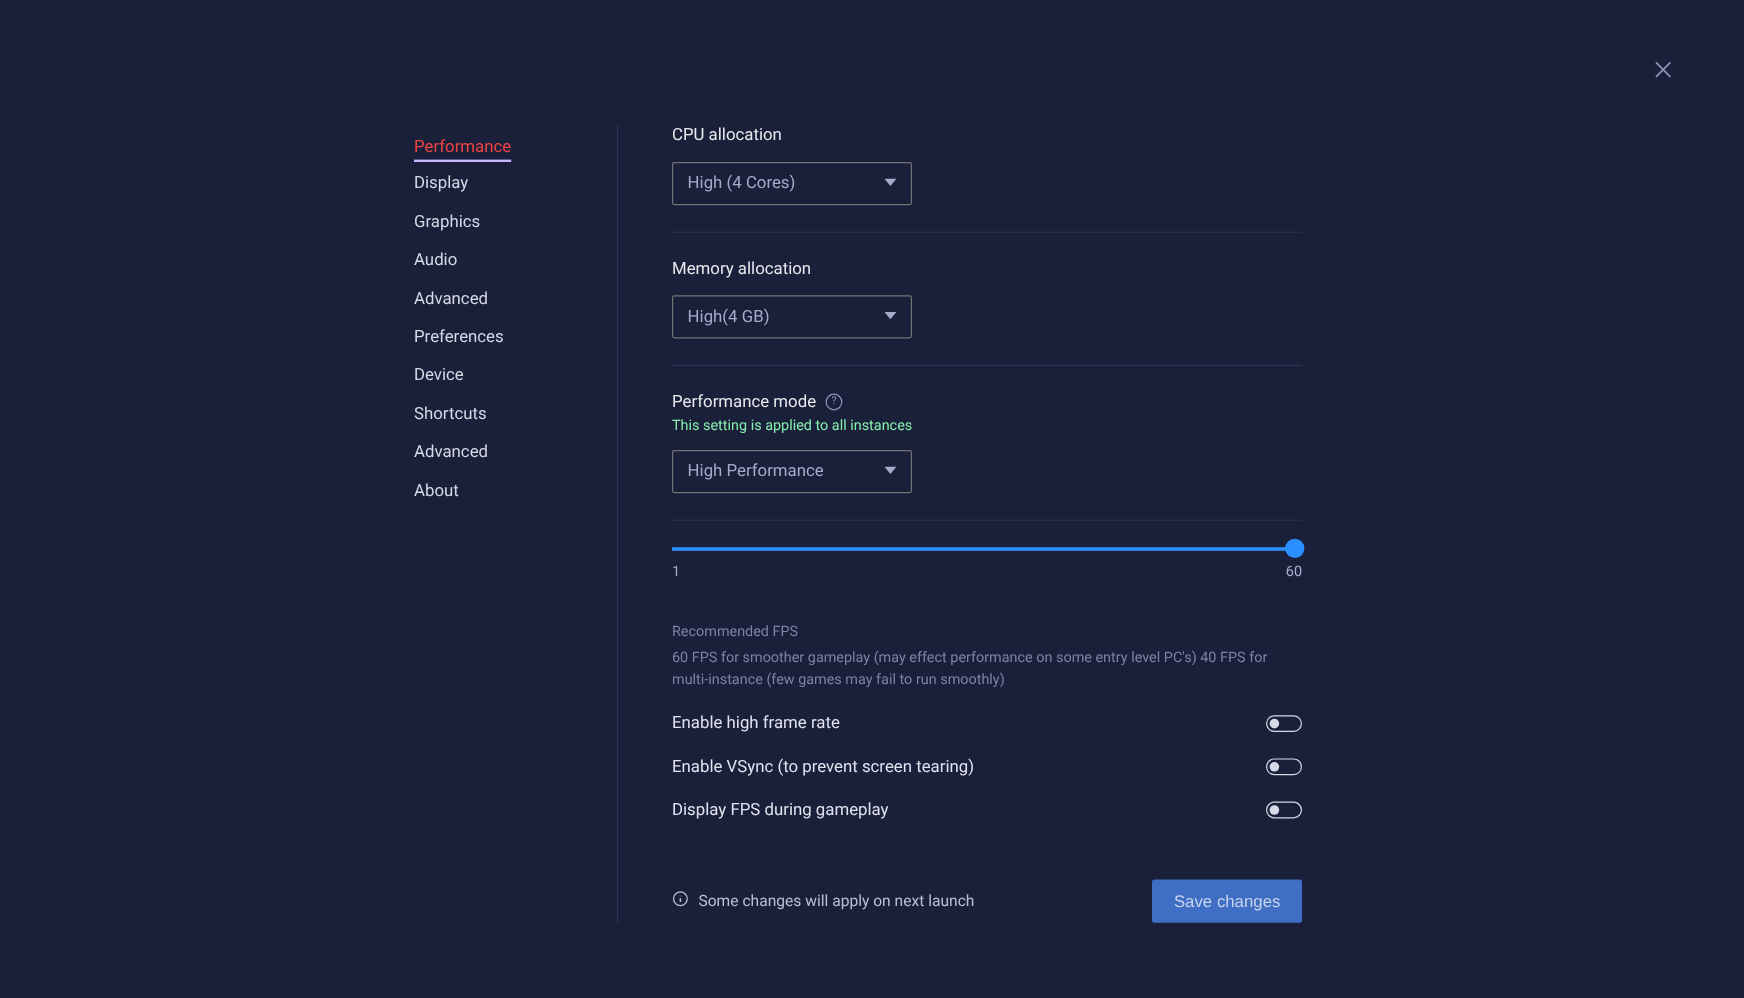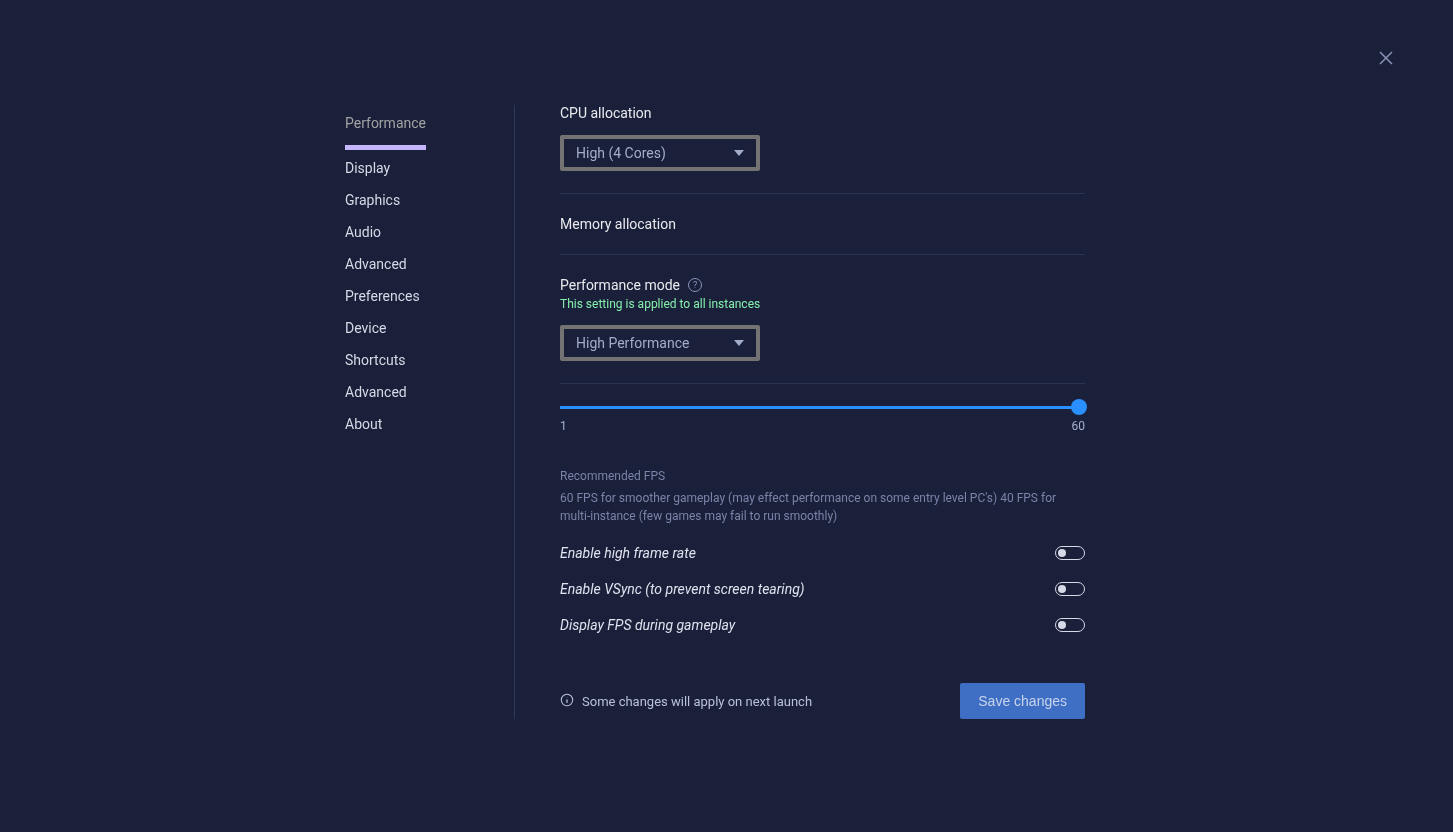--- a/index.html
+++ b/index.html
@@ -41,24 +41,24 @@
   }
   .sidebar-item {
     display: block;
     color: #d6d9e6;
     font-size: 14px;
     cursor: pointer;
     padding: 6px 0;
     margin-bottom: 4px;
   }
   .sidebar-item.active {
-    color: #a3a3a3;
-    border-bottom: 5px solid #c4b5fd;
+    color: #ef4444;
+    border-bottom: 2px solid #c4b5fd;
     display: inline-block;
-    padding-bottom: 14px;
+    padding-bottom: 2px;
   }
   .content {
     padding-left: 45px;
     width: 570px;
   }
   .section-title {
     color: #e8eaed;
     font-size: 14px;
     margin-bottom: 14px;
     display: flex;
@@ -67,21 +67,21 @@
   }
   .subtext {
     color: #86efac;
     font-size: 12px;
     margin-top: -10px;
     margin-bottom: 14px;
   }
   .select-box {
     width: 200px;
     height: 36px;
-    border: 4px solid #737373;
+    border: 1px solid #737373;
     background: transparent;
     color: #a3adc9;
     display: flex;
     align-items: center;
     justify-content: space-between;
     padding: 0 12px;
     cursor: pointer;
     font-size: 14px;
     border-radius: 2px;
   }
@@ -128,21 +128,20 @@
   .helper-text {
     color: #7a84a8;
     font-size: 12px;
     line-height: 1.5;
   }
   .toggle-row {
     display: flex;
     justify-content: space-between;
     align-items: center;
     margin-top: 20px;
-    font-style: italic;
   }
   .toggle-row:first-of-type { margin-top: 22px; }
   .toggle-label {
     color: #e0e3ef;
     font-size: 14px;
   }
   .toggle {
     width: 30px;
     height: 14px;
     border: 1.5px solid #d6d9e6;
@@ -236,20 +235,26 @@
         <div class="select-box">
           <span>High (4 Cores)</span>
           <span><svg viewBox="0 0 10 10">
                 <polygon points="0,2 10,2 5,8"></polygon>
               </svg></span>
         </div>
 
         <hr class="divider">
 
         <div class="section-title">Memory allocation</div>
+        <div class="select-box">
+          <span>High(4 GB)</span>
+          <span><svg viewBox="0 0 10 10">
+                <polygon points="0,2 10,2 5,8"></polygon>
+              </svg></span>
+        </div>
 
         <hr class="divider">
 
         <div class="section-title">
           <span>Performance mode</span>
           <span class="help-icon">?</span>
         </div>
         <div class="subtext">This setting is applied to all instances</div>
         <div class="select-box">
           <span>High Performance</span>

